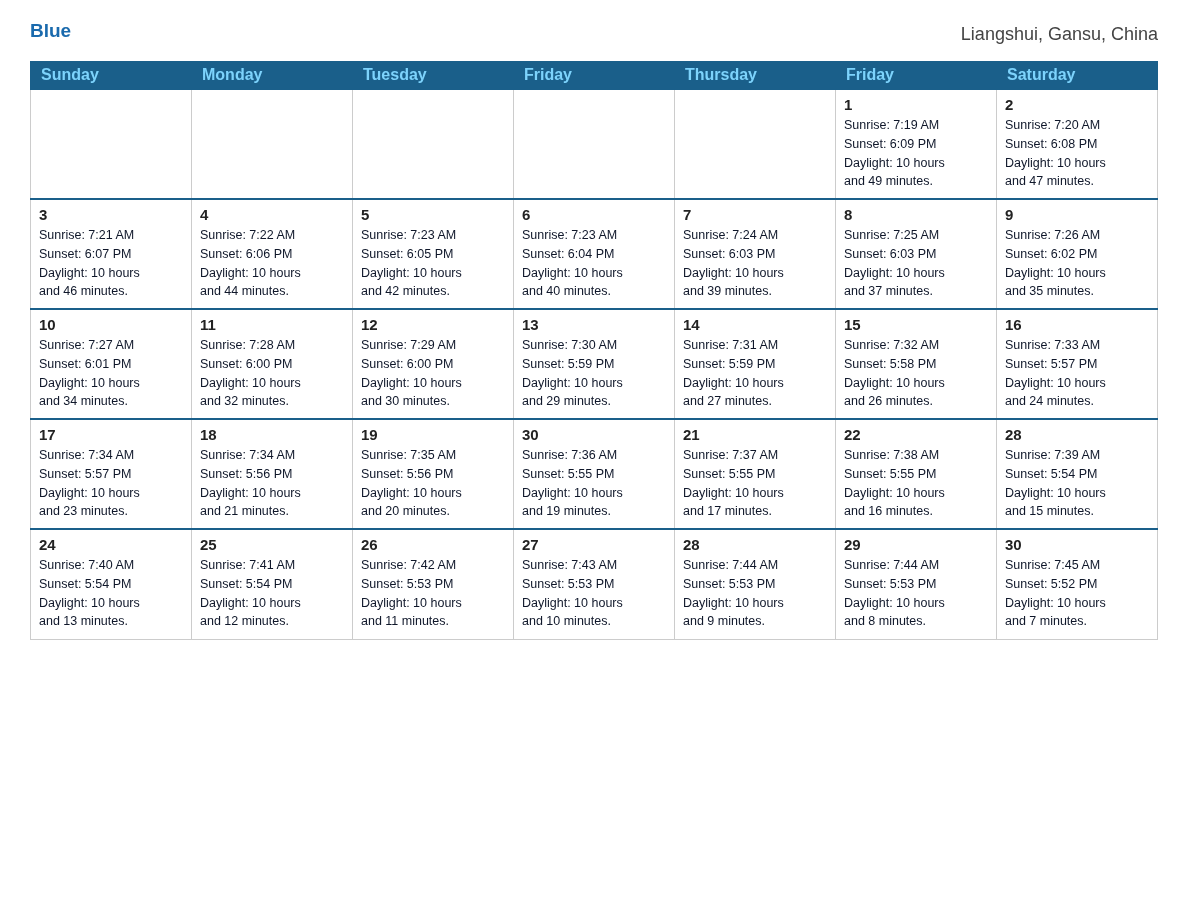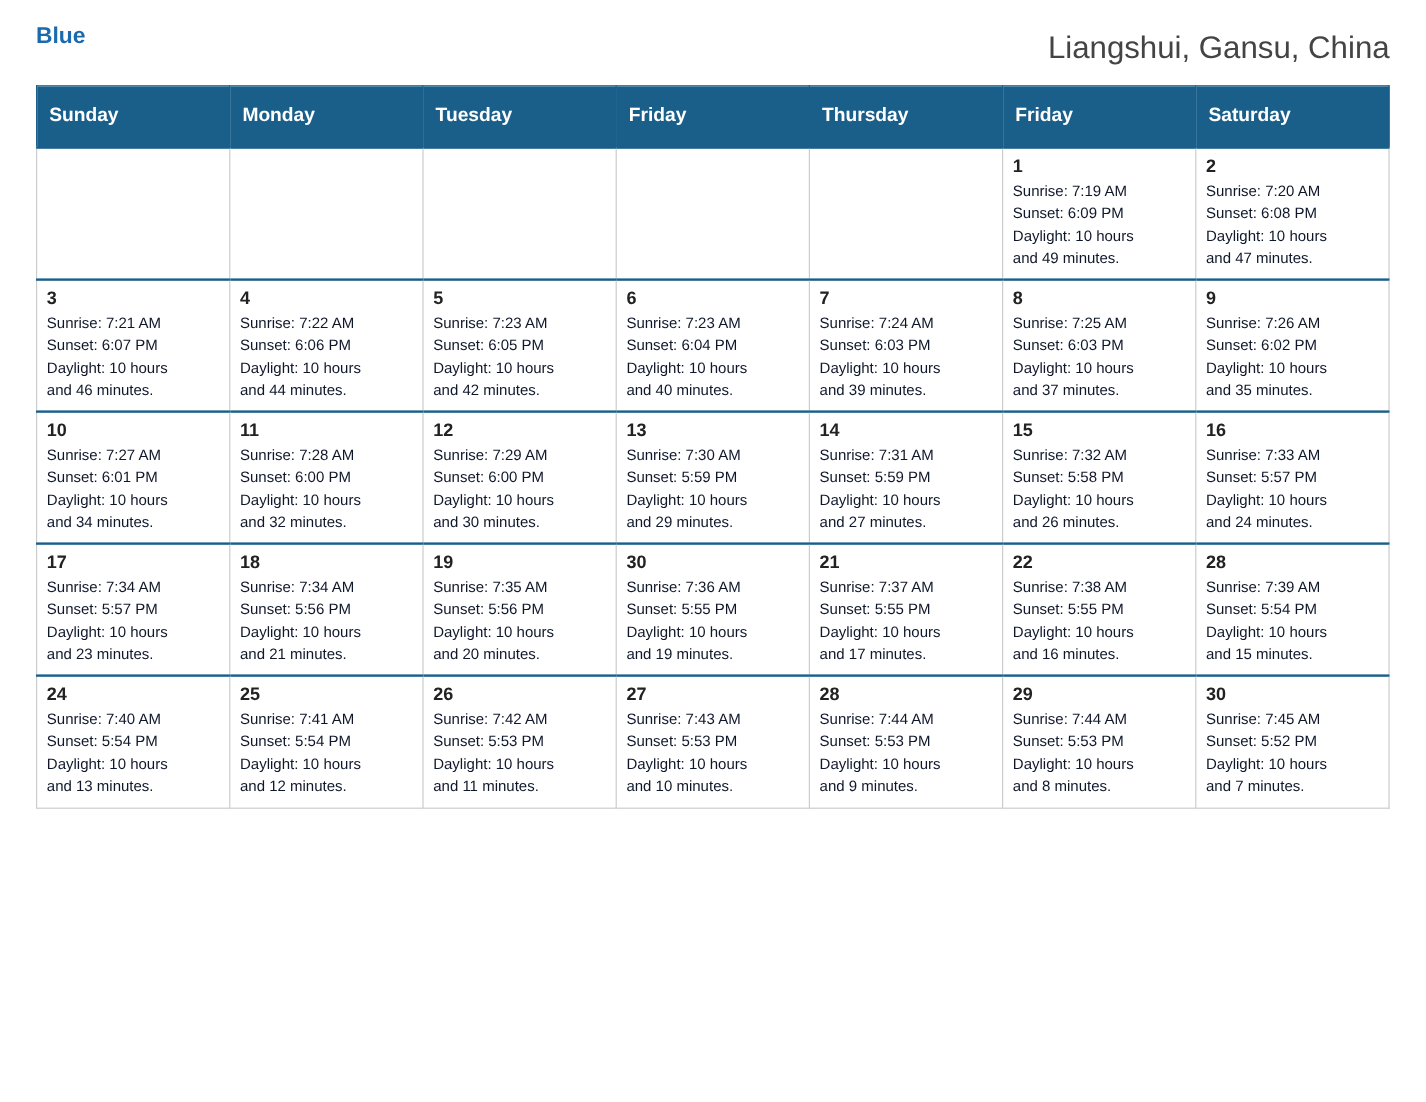--- a/index.html
+++ b/index.html
@@ -24,35 +24,35 @@
     .title-area {
       text-align: right;
     }
     .month-year {
       font-size: 48px;
       font-weight: bold;
       color: #222;
       line-height: 1.1;
     }
     .location {
-      font-size: 26px;
+      font-size: 18px;
       color: #444;
       margin-top: 4px;
     }
     .calendar {
       width: 100%;
       border-collapse: collapse;
       table-layout: fixed;
     }
     .calendar thead tr th {
       background-color: #1a5f8a;
-      color: #ffffff;
+      color: #7dd3fc;
       font-size: 16px;
       font-weight: bold;
-      padding: 16px 10px;
+      padding: 4px 10px;
       text-align: left;
       border: 1px solid #1a5f8a;
     }
     .calendar tbody tr td {
       vertical-align: top;
       padding: 6px 8px;
       border: 1px solid #ccc;
       border-top: 2px solid #1a5f8a;
       font-size: 13px;
       color: #333;

